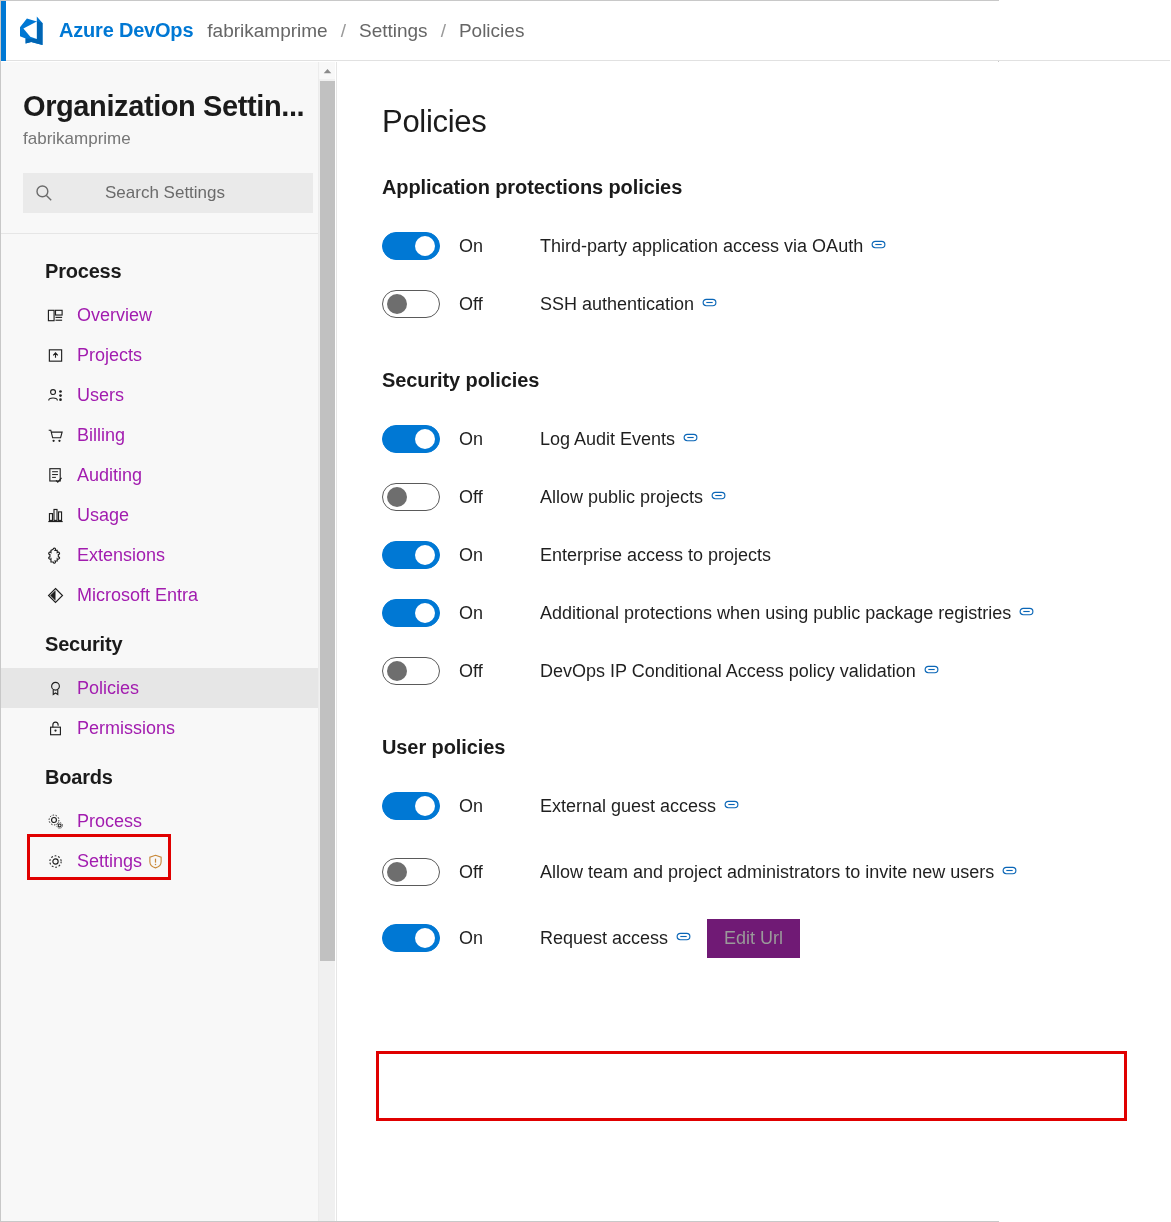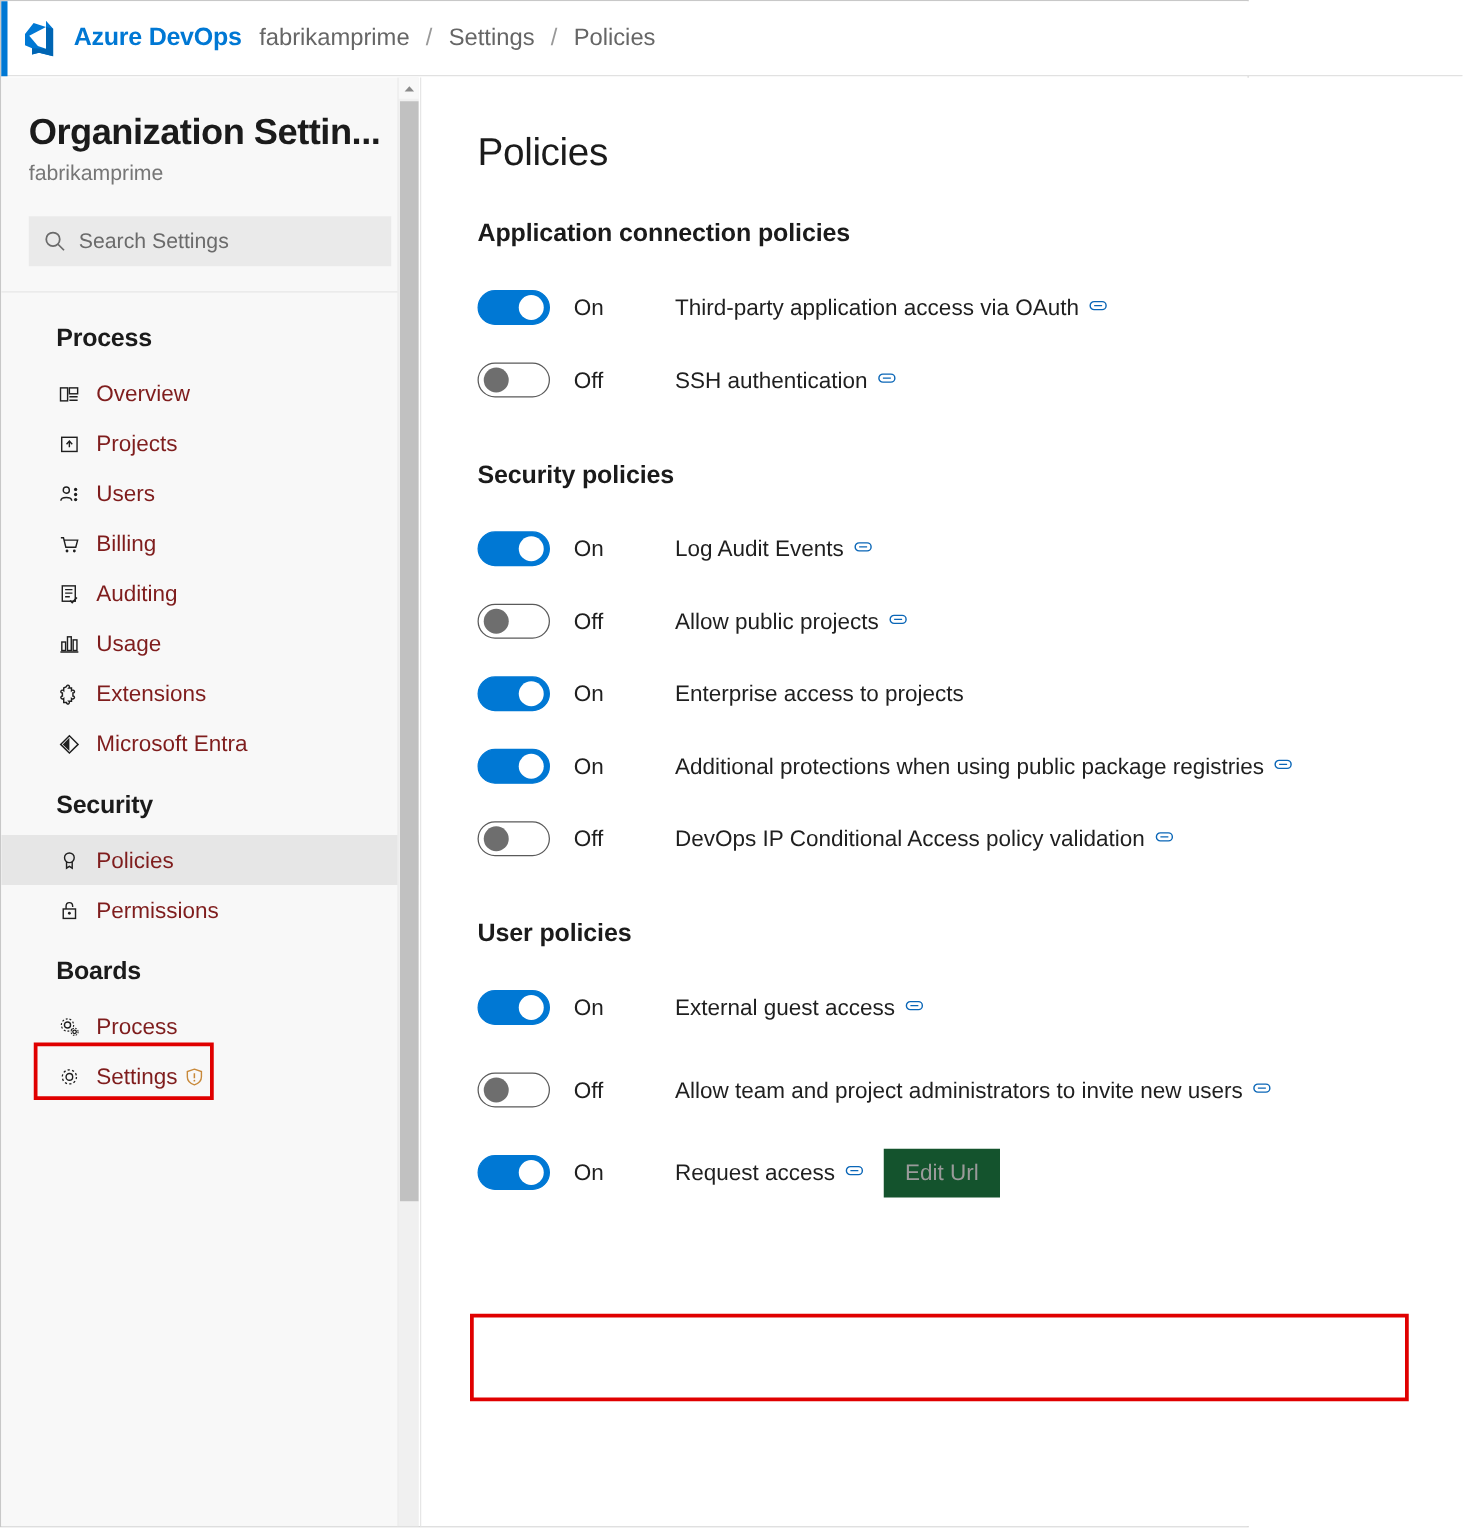--- a/index.html
+++ b/index.html
@@ -41,21 +41,21 @@
   .side-head { padding: 28px 22px 0 22px; }
   .org-title {
     font-size: 29px; font-weight: bold; color: #1b1b1b;
     letter-spacing: -0.4px; white-space: nowrap; overflow: hidden;
   }
   .org-sub {
     font-size: 17px; color: #767676; margin-top: 6px; white-space: nowrap;
   }
   .search-box {
     margin: 24px 22px 0 22px; height: 40px; background: #eaeaea;
-    display: flex; align-items: center; padding: 0 12px; border: none;
+    display: flex; align-items: center; padding: 0 12px; border: none; gap: 42px;
   }
   .search-ico { width: 18px; height: 18px; flex: 0 0 auto; margin-right: 10px; }
   .search-input {
     border: none; background: transparent; outline: none;
     font-family: "Liberation Sans", sans-serif; font-size: 17px;
     color: #555555; width: 100%;
   }
   .search-input::placeholder { color: #6b6b6b; opacity: 1; }
   .side-divider {
     margin-top: 20px; height: 1px; background: #e6e6e6; width: 334px;
@@ -68,21 +68,21 @@
   }
   .nav-item {
     display: flex; align-items: center; height: 40px;
     padding-left: 44px; cursor: pointer; position: relative;
   }
   .nav-item.selected { background: #e6e6e6; }
   .nav-icon {
     width: 20px; height: 20px; flex: 0 0 auto; margin-right: 12px;
     display: flex; align-items: center; justify-content: center;
   }
-  .nav-label { font-size: 18px; color: #7f1d1d; white-space: nowrap; }
+  .nav-label { font-size: 18px; color: #a21caf; white-space: nowrap; }
   .nav-badge { margin-left: 6px; width: 15px; height: 15px; }
 
   .hl-box {
     position: absolute; border: 3px solid #e00000; pointer-events: none;
   }
 
   
   .sb-track {
     position: absolute; right: 0; top: 0; width: 17px; height: 1159px;
     background: #f0f0f0; border-left: 1px solid #ececec;
@@ -128,21 +128,21 @@
   .state-label {
     font-size: 18px; color: #1f1f1f; width: 100px; padding-left: 19px;
     flex: 0 0 auto;
   }
   .policy-label {
     font-size: 18px; color: #1f1f1f; white-space: nowrap;
     display: flex; align-items: flex-start;
   }
   .link-ico { width: 15px; height: 15px; margin-left: 8px; flex: 0 0 auto; }
   .edit-btn {
-    margin-left: 16px; background: #14532d; border: none; color: #9a9a9a;
+    margin-left: 16px; background: #701a75; border: none; color: #9a9a9a;
     font-family: "Liberation Sans", sans-serif; font-size: 18px;
     padding: 9px 17px; cursor: default; white-space: nowrap;
   }
 </style>
 </head>
 <body>
 
 <div class="app">
 
   <div class="topbar">
@@ -348,21 +348,21 @@
     </div>
 
     <div class="hl-box" style="left:26px; top:772px; width:144px; height:46px;"></div>
   </div>
 
   <div class="main">
 
     <div class="page-title">Policies</div>
 
     <div class="section">
-      <div class="section-title">Application connection policies</div>
+      <div class="section-title">Application protections policies</div>
 
       <div class="policy-row">
         <span class="toggle on">
           <span class="knob"></span>
         </span>
         <span class="state-label">On</span>
         <span class="policy-label">
           <span>Third-party application access via OAuth</span>
           <span class="link-ico">
             <svg viewBox="0 0 16 16" width="15" height="15">

